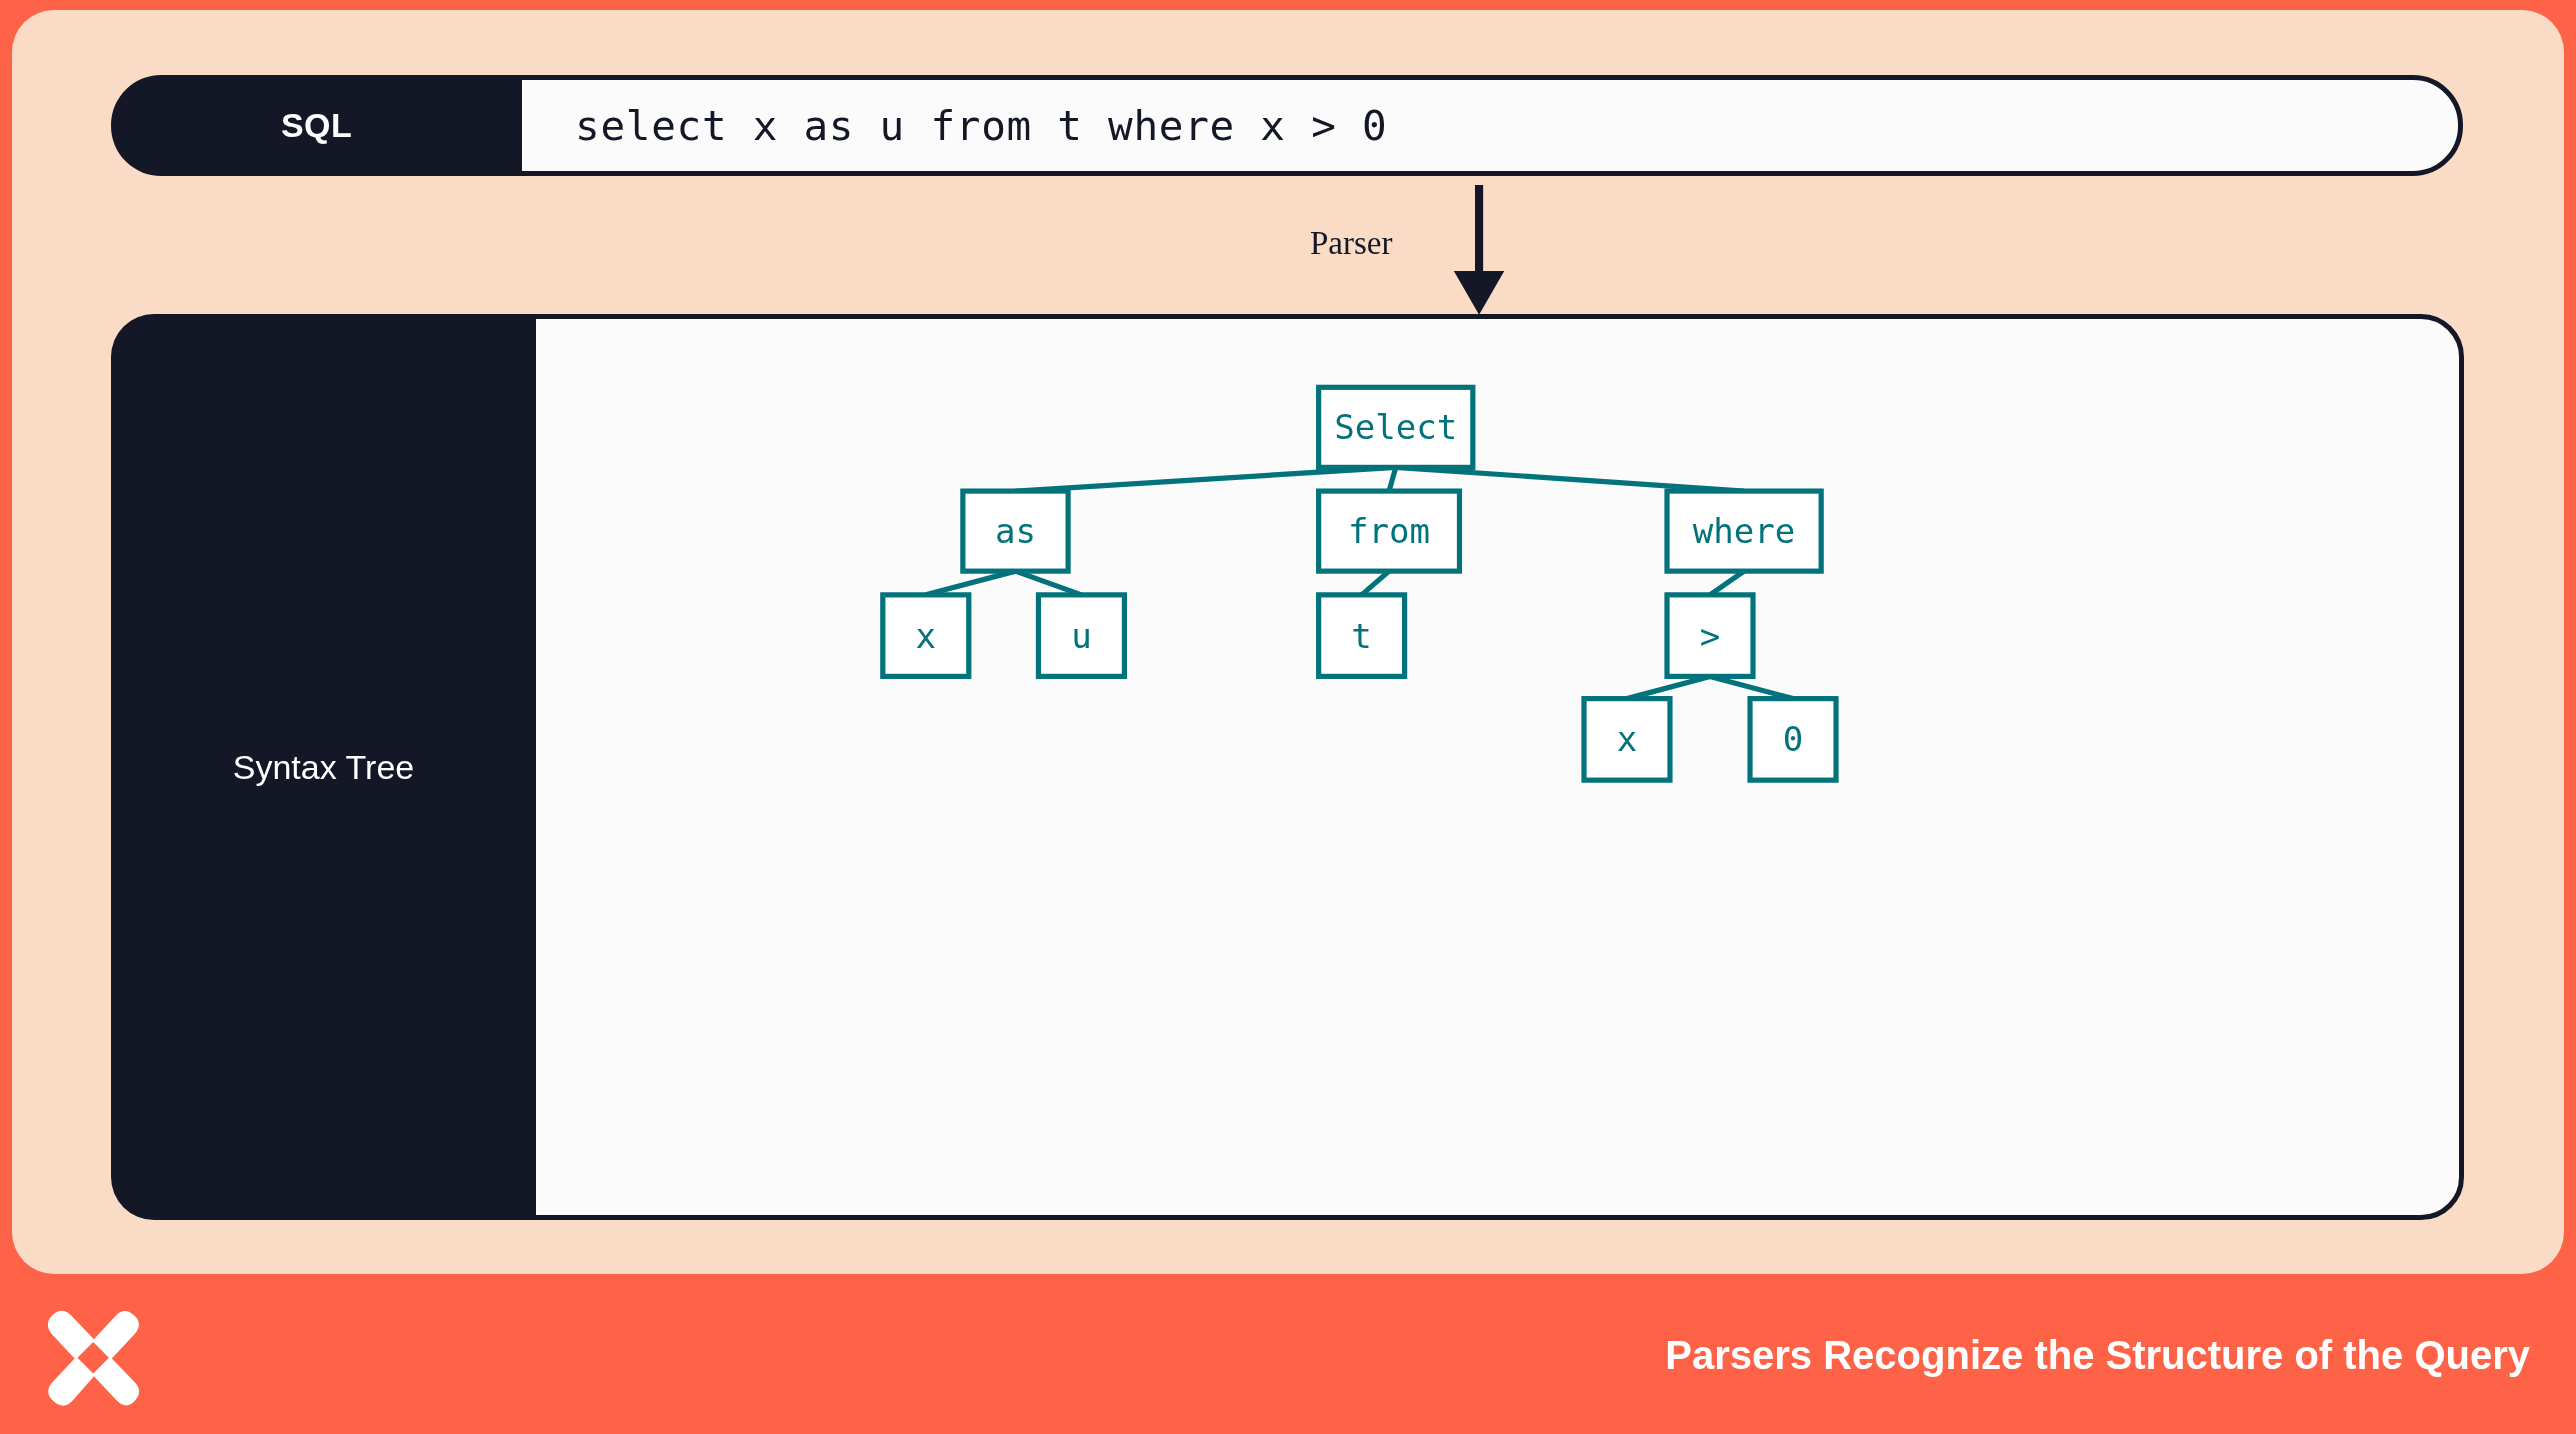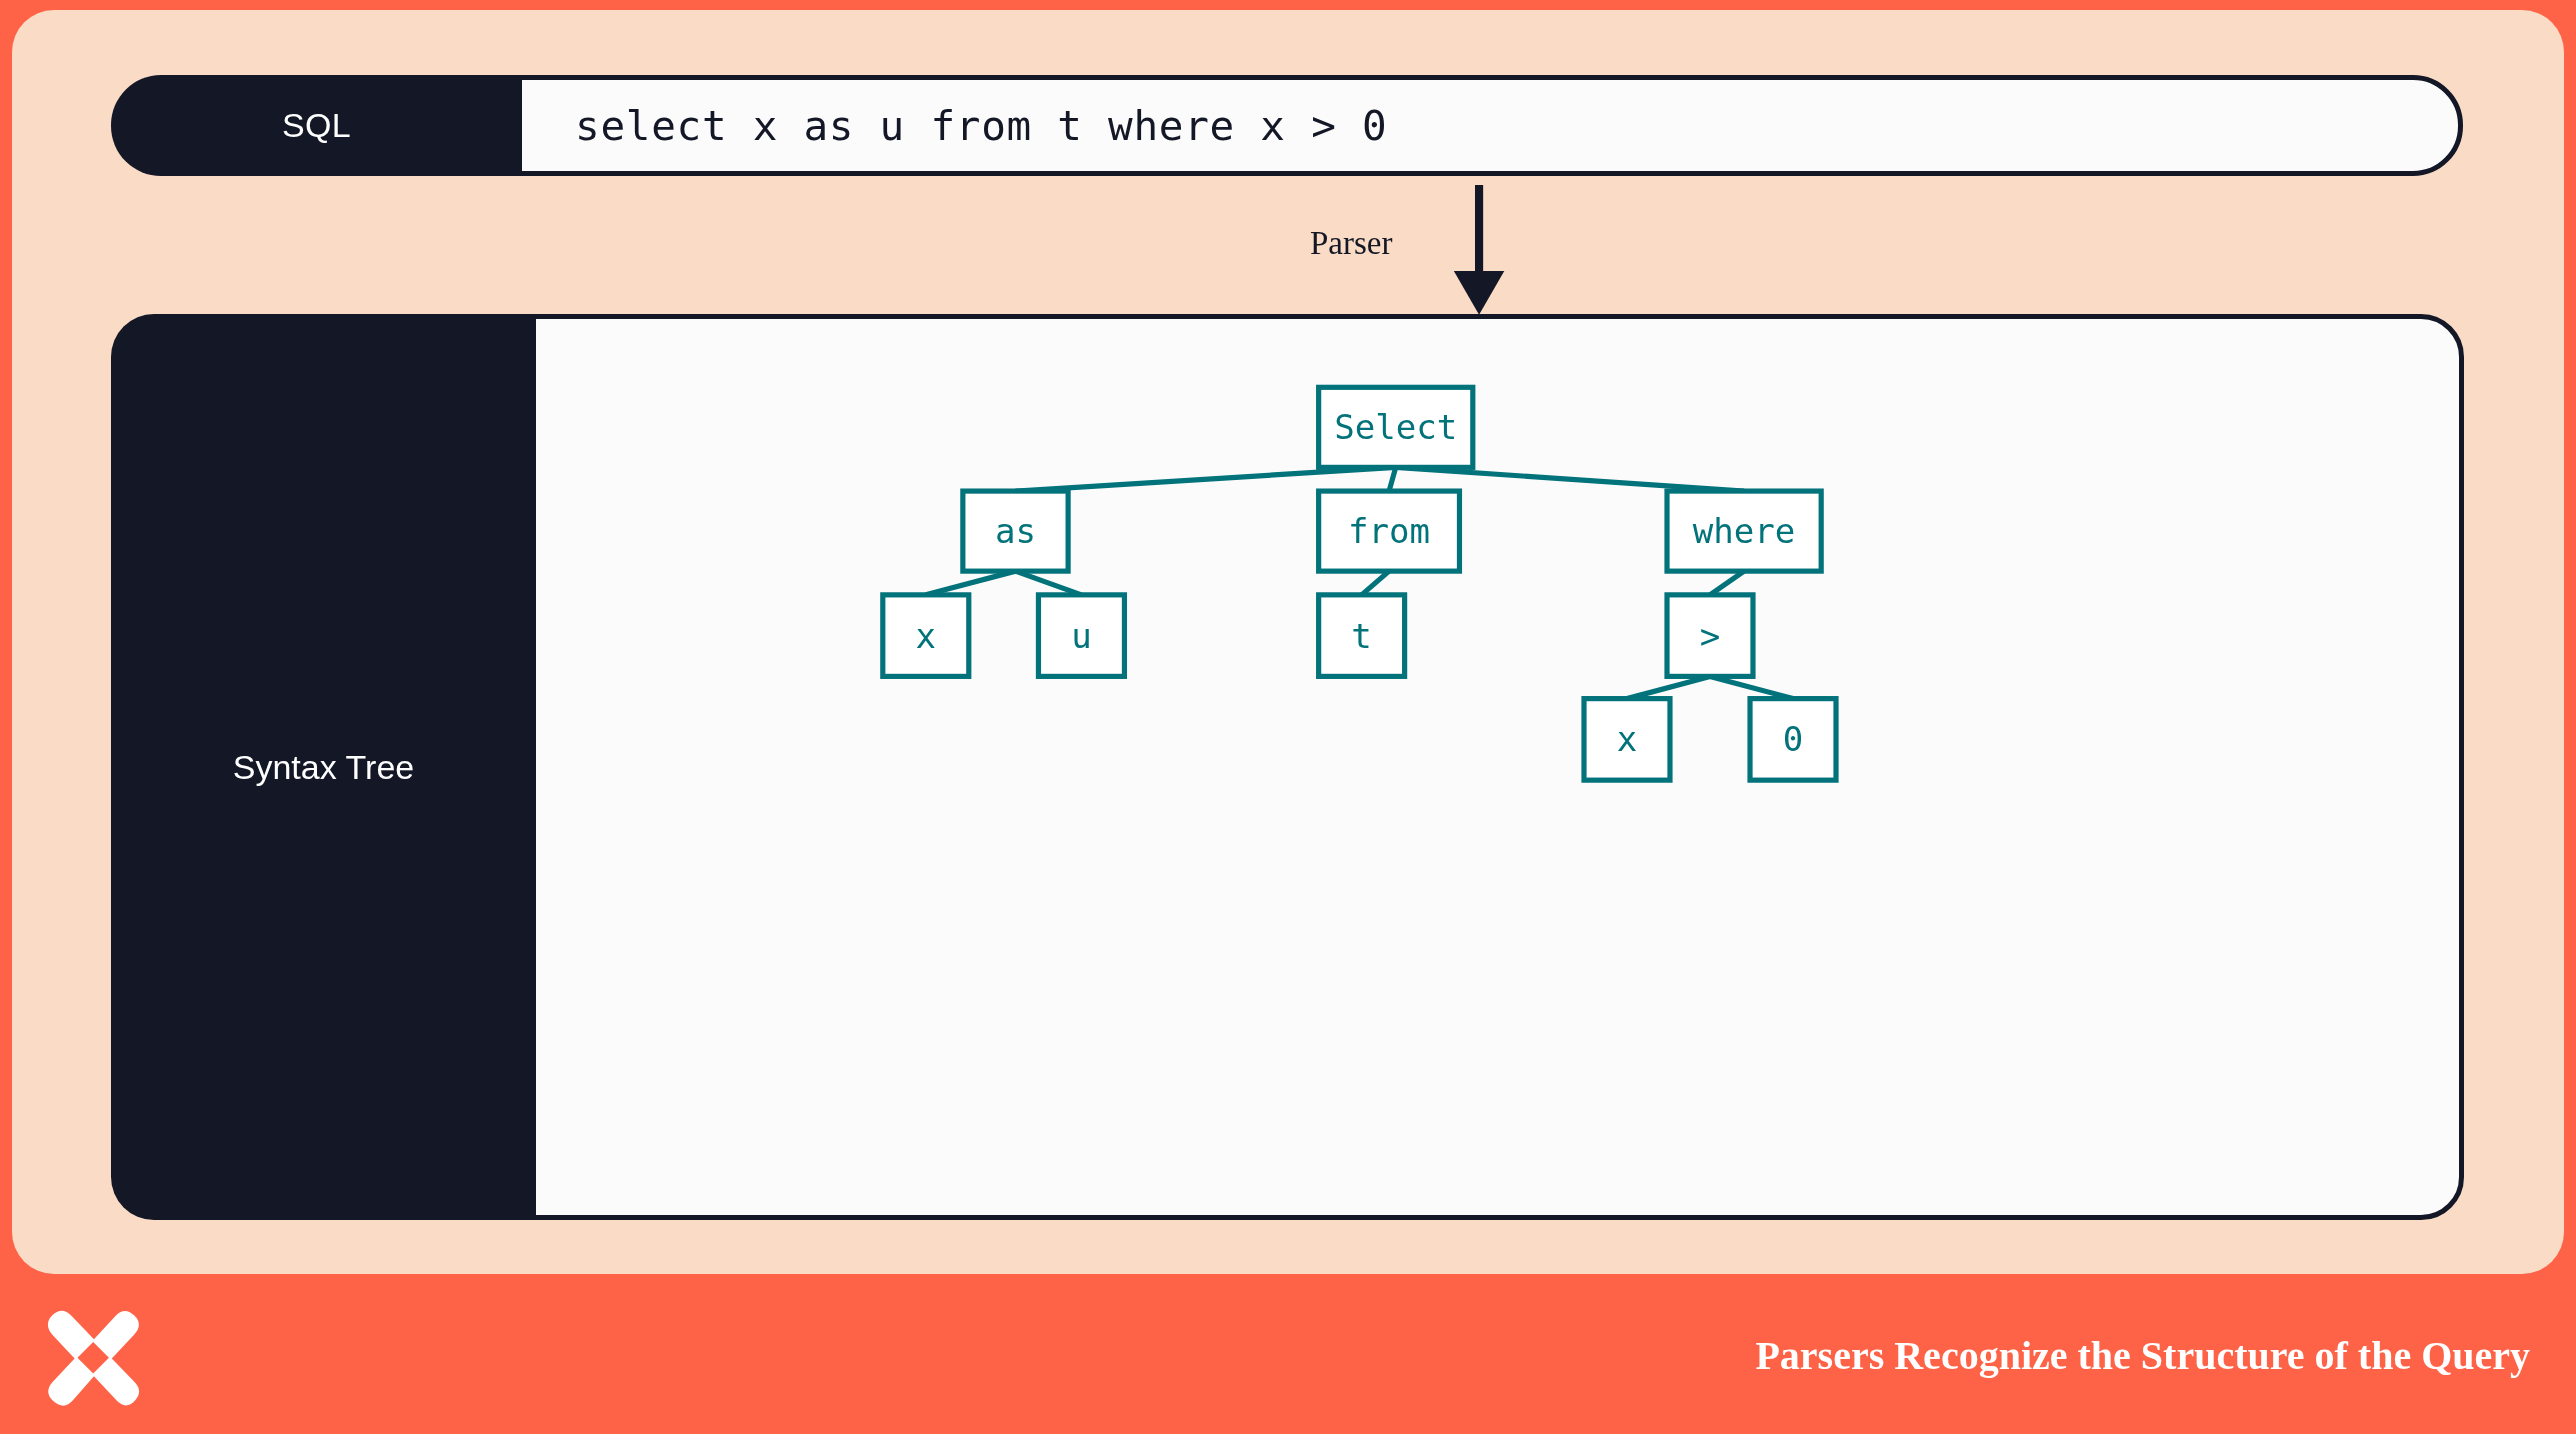--- a/index.html
+++ b/index.html
@@ -53,21 +53,21 @@
     background: #131726;
     border-radius: 50px 0 0 50px;
     display: flex;
     align-items: center;
     justify-content: center;
     z-index: 2;
   }
   .sql-label span {
     color: #ffffff;
     font-size: 34px;
-    font-weight: 400;
+    font-weight: 700;
     letter-spacing: 0.4px;
   }
   .sql-field {
     position: absolute;
     left: 363px;
     top: 0;
     width: 1989px;
     height: 101px;
     background: #fbfbfc;
     border: 5.2px solid #131726;
@@ -150,21 +150,20 @@
   }
 
   
   .footer {
     position: absolute;
     left: 0;
     top: 1275px;
     width: 2576px;
     height: 160px;
     background: #ff6347;
-    font-family: Liberation Serif, serif;
   }
   .footer-logo {
     position: absolute;
     left: 36px;
     top: 27px;
   }
   .footer-text {
     position: absolute;
     right: 46px;
     top: 50%;

